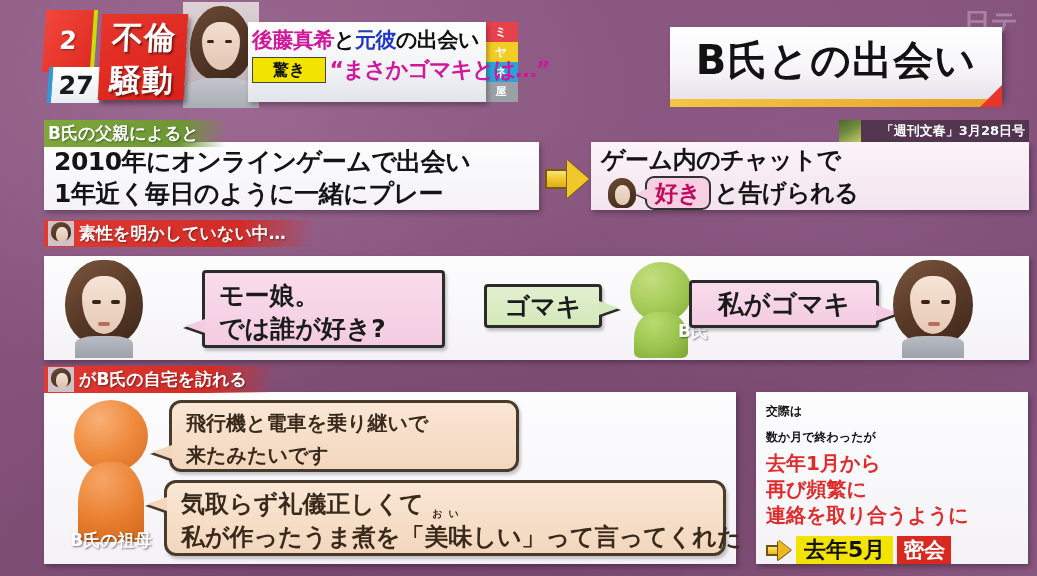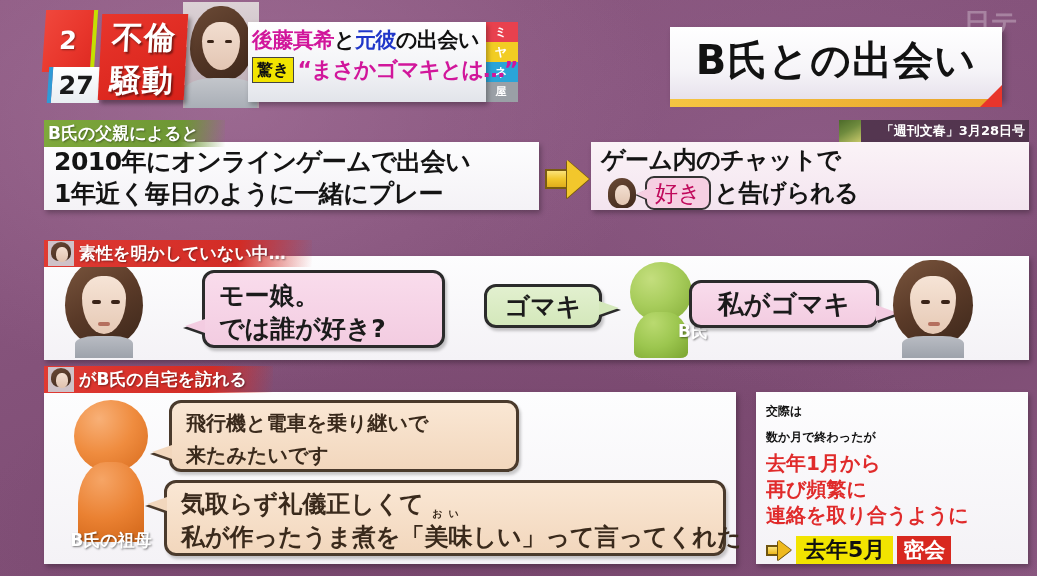--- a/index.html
+++ b/index.html
@@ -87,21 +87,21 @@
     box-shadow: 2px 3px 5px rgba(0,0,0,.3);
     z-index: 5; padding: 3px 4px 0 4px;
   }
   #headline .l1 { font-size: 21px; font-weight: bold; line-height: 30px; white-space: nowrap; letter-spacing: -.5px; }
   #headline .l1 .mg { color: #d1169b; }
   #headline .l1 .bk { color: #111; }
   #headline .l1 .bl { color: #1f36c9; }
   #headline .l2 { display: flex; align-items: center; gap: 3px; }
   #headline .tag {
     background: #f2e400; color: #111; font-size: 16px; font-weight: bold;
-    padding: 1px 4px; line-height: 22px; border: 1px solid #444; white-space: nowrap;
+    padding: 1px 20px; line-height: 22px; border: 1px solid #444; white-space: nowrap;
   }
   #headline .quote { color: #d1169b; font-size: 22px; font-weight: bold; white-space: nowrap; letter-spacing: -1px; }
 
   #proglogo { position: absolute; left: 484px; top: 22px; width: 34px; height: 82px; z-index: 3; }
   #proglogo div {
     height: 20px; font-size: 12px; color: #fff; text-align: center;
     line-height: 20px; font-weight: bold;
   }
   #proglogo .t1 { background: #e8414e; }
   #proglogo .t2 { background: #f2cd23; color:#fff; }
@@ -188,42 +188,42 @@
   #row1-right .bubface {
     width: 42px; height: 32px; position: relative; overflow: hidden; flex: none;
   }
   #row1-right .bubface .h { position: absolute; left: 7px; top: 1px; width: 28px; height: 30px;
     background: linear-gradient(150deg,#6b4a36,#40291c); border-radius: 50% 50% 38% 38%; }
   #row1-right .bubface .f { position: absolute; left: 14px; top: 8px; width: 15px; height: 20px;
     background: linear-gradient(180deg,#f3dfd1,#e2c5b1); border-radius: 45%; }
   .sukibox {
     position: relative; border: 2px solid #333; border-radius: 9px;
     background: #f6cfe2; padding: 0 8px; line-height: 30px;
-    font-size: 23px; font-weight: normal; color: #c00a5c; margin-right: 2px;
+    font-size: 23px; font-weight: bold; color: #c00a5c; margin-right: 2px;
   }
   .sukibox::after {
     content: ""; position: absolute; left: -11px; top: 11px;
     border-style: solid; border-width: 5px 11px 5px 0;
     border-color: transparent #f6cfe2 transparent transparent;
     filter: drop-shadow(-1px 1px 0 #333);
   }
 
   #source {
     position: absolute; right: 8px; top: 120px; height: 22px; z-index: 6;
     display: flex; align-items: center; background: rgba(40,28,40,.55);
     padding-right: 4px;
   }
   #source .mag {
     width: 22px; height: 22px; flex: none;
     background: linear-gradient(150deg,#4c6a2a 0%,#6f8b3e 45%,#c7c86a 100%);
   }
   #source .t { color: #fff; font-size: 13px; font-weight: bold; padding-left: 20px; white-space: nowrap; }
 
   
-  #hdr2 { left: 44px; top: 240px; }
+  #hdr2 { left: 44px; top: 220px; }
   #row2 { left: 44px; top: 256px; width: 985px; height: 104px; }
   #row2 .ph-left {
     position: absolute; left: 14px; top: 2px; width: 92px; height: 100px; overflow: hidden;
   }
   #row2 .ph-right {
     position: absolute; right: 48px; top: 2px; width: 96px; height: 100px; overflow: hidden;
   }
   .portrait .hair {
     position: absolute; left: 8%; top: 2%; width: 84%; height: 84%;
     background: linear-gradient(150deg,#7a563e 0%,#5a3a28 50%,#3e281b 100%);
@@ -235,21 +235,21 @@
     border-radius: 44% 44% 50% 50% / 38% 38% 62% 62%;
   }
   .portrait .eye { position: absolute; width: 9px; height: 4px; background: #3a2418; border-radius: 3px; }
   .portrait .mouth { position: absolute; width: 12px; height: 4px; background: #b5705f; border-radius: 3px; }
   .portrait .neck {
     position: absolute; left: 18%; bottom: 0; width: 64%; height: 22%;
     background: linear-gradient(180deg,#b9bcc3,#9da2ab); border-radius: 35% 35% 0 0;
   }
 
   .bubble {
-    position: absolute; border: 3px solid #2b2b2b; border-radius: 12px;
+    position: absolute; border: 3px solid #2b2b2b; border-radius: 4px;
     box-shadow: 2px 3px 3px rgba(0,0,0,.22);
   }
   .bubble .bt { font-weight: bold; color: #1b1b1b; white-space: nowrap; }
 
   #b-mosume {
     left: 158px; top: 14px; width: 243px; height: 78px;
     background: linear-gradient(180deg,#f9dcec 0%,#f3cce1 100%);
     padding: 6px 12px 0 14px;
   }
   #b-mosume .bt { font-size: 25px; line-height: 33px; }

